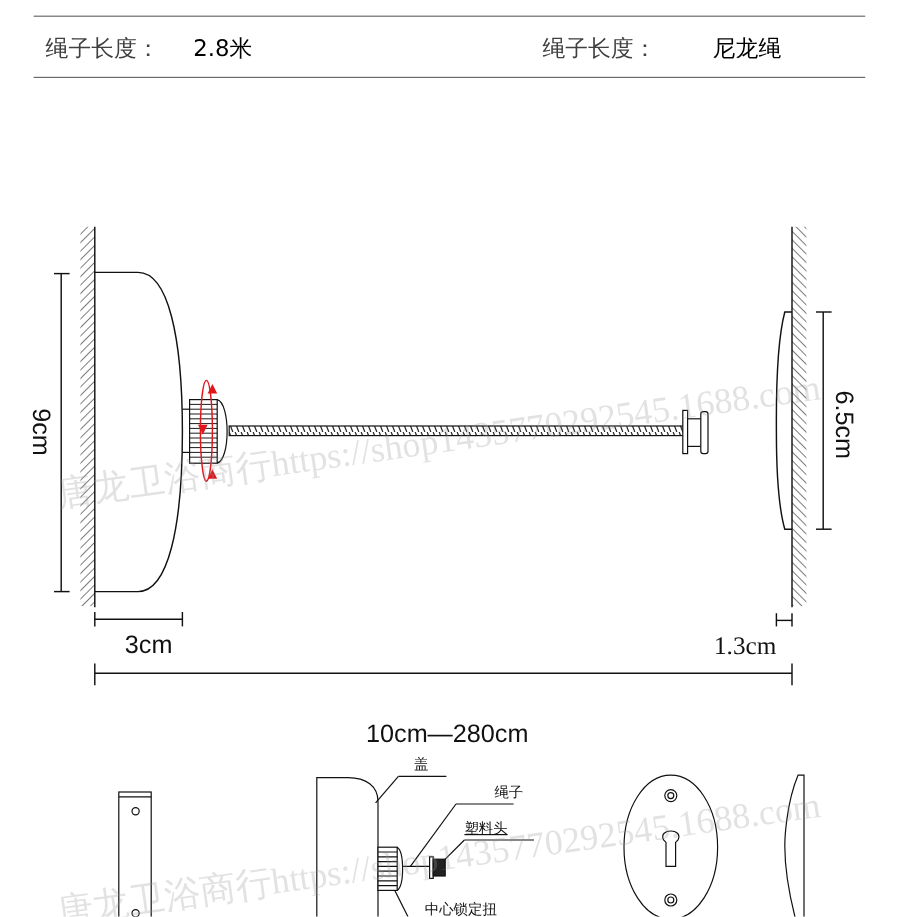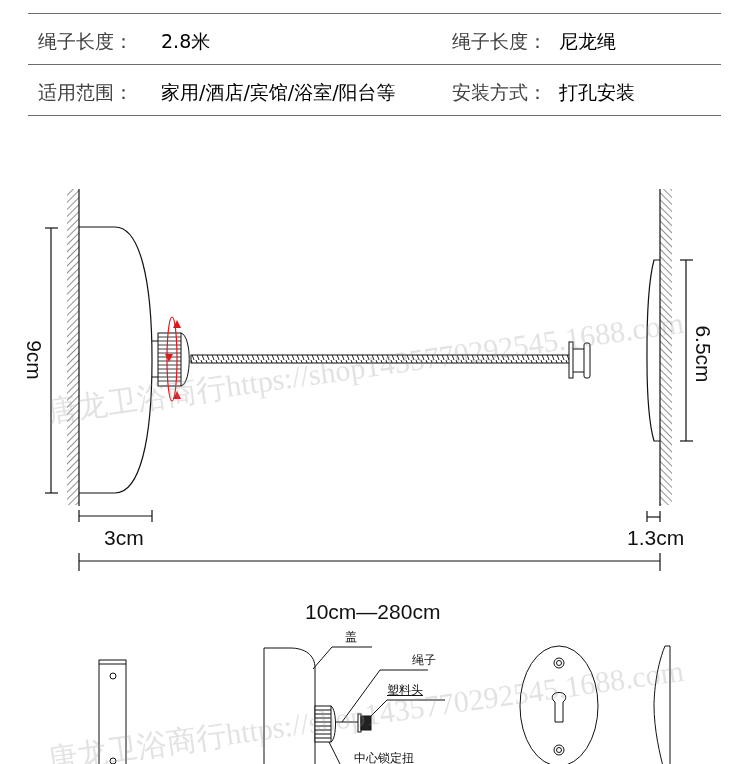--- a/index.html
+++ b/index.html
@@ -4,21 +4,21 @@
 <style>
   html, body { margin: 0; padding: 0; background: #ffffff; }
   body { width: 750px; height: 764px; position: relative; overflow: hidden;
          font-family: "DejaVu Sans", "Liberation Sans", sans-serif; color: #222; }
   .spec-table { position: absolute; left: 28px; top: 0; width: 693px; }
   .spec-row { position: relative; height: 50px; border-bottom: 1px solid #6b6b6b; }
   .spec-row.cut { height: 13px; overflow: hidden; }
   .cell { position: absolute; top: 16px; font-size: 19px; line-height: 22px; white-space: nowrap; }
   .lbl { color: #404040; }
   .val { color: #000000; }
-  .c1 { left: 10px; } .c2 { left: 133px; } .c3 { left: 424px; } .c4 { left: 531px; }
+  .c1 { left: 10px; } .c2 { left: 133px; } .c3 { left: 424px; } .c4 { left: 566px; }
   .diagram { position: absolute; left: 0; top: 0; width: 750px; height: 764px; }
   .dimtext { position: absolute; font-family: "Liberation Sans", sans-serif; font-size: 21px; color: #111; white-space: nowrap; }
   .rot90 { transform: rotate(90deg); transform-origin: center center; }
   .callout { position: absolute; font-size: 12px; color: #111; white-space: nowrap; }
   .watermark { position: absolute; font-family: "Liberation Serif", serif; font-size: 30px; color: rgba(150,150,150,0.28);
                white-space: nowrap; transform: rotate(-8deg); transform-origin: left center; pointer-events: none; }
 </style>
 </head>
 <body>
 
@@ -27,26 +27,20 @@
     
     
     
     
   </div>
   <div class="spec-row">
     <span class="cell lbl c1">绳子长度：</span>
     <span class="cell val c2">2.8米</span>
     <span class="cell lbl c3">绳子长度：</span>
     <span class="cell val c4">尼龙绳</span>
-  </div>
-  <div class="spec-row">
-    <span class="cell lbl c1">适用范围：</span>
-    <span class="cell val c2">家用/酒店/宾馆/浴室/阳台等</span>
-    <span class="cell lbl c3">安装方式：</span>
-    <span class="cell val c4">打孔安装</span>
   </div>
 </div>
 
 <svg class="diagram" width="750" height="764" viewBox="0 0 750 764" xmlns="http://www.w3.org/2000/svg">
   <defs>
     <pattern id="hatchL" width="5" height="5" patternUnits="userSpaceOnUse" patternTransform="rotate(45)">
       <line x1="0" y1="0" x2="0" y2="5" stroke="#222" stroke-width="1"></line>
     </pattern>
     <pattern id="hatchR" width="5" height="5" patternUnits="userSpaceOnUse" patternTransform="rotate(-45)">
       <line x1="0" y1="0" x2="0" y2="5" stroke="#222" stroke-width="1"></line>
@@ -177,21 +171,21 @@
       <circle cx="559" cy="750" r="2.5"></circle>
     <path d="M553,700 C548,690 570,690 565,700 L563,702 L563,722 L555,722 L555,702 Z"></path>
   </g>
 
   <path d="M670,646 L665,646 C655,670 654,700 654,705 C654,730 660,755 664,770 L670,770 Z" fill="none" stroke="#111" stroke-width="1"></path>
 </svg>
 
 <div class="dimtext rot90" style="left:14px; top:348px;">9cm</div>
 <div class="dimtext rot90" style="left:674px; top:342px;">6.5cm</div>
 <div class="dimtext" style="left:104px; top:526px;">3cm</div>
-<div class="dimtext" style="left:627px; top:526px;">1.3cm</div>
+<div class="dimtext" style="left:595px; top:526px;font-family:Liberation Serif, serif;">1.3cm</div>
 <div class="dimtext" style="left:305px; top:600px;">10cm—280cm</div>
 
 <div class="callout" style="left:345px; top:629px;">盖</div>
 <div class="callout" style="left:412px; top:652px;">绳子</div>
 <div class="callout" style="left:387px; top:682px;text-decoration:underline;">塑料头</div>
 <div class="callout" style="left:354px; top:750px;">中心锁定扭</div>
 
 <div class="watermark" style="left:48px; top:392px;">唐龙卫浴商行https://shop1435770292545.1688.com</div>
 <div class="watermark" style="left:48px; top:740px;">唐龙卫浴商行https://shop1435770292545.1688.com</div>
 

